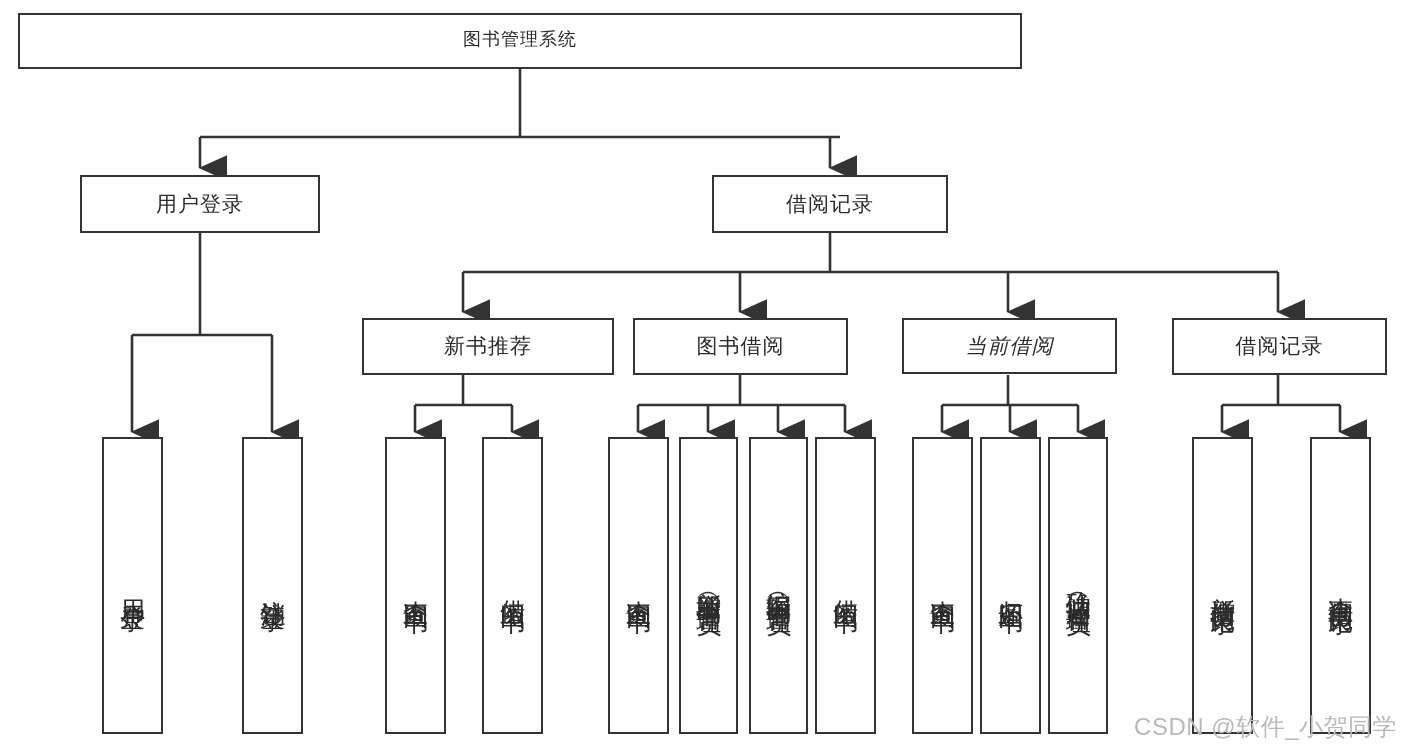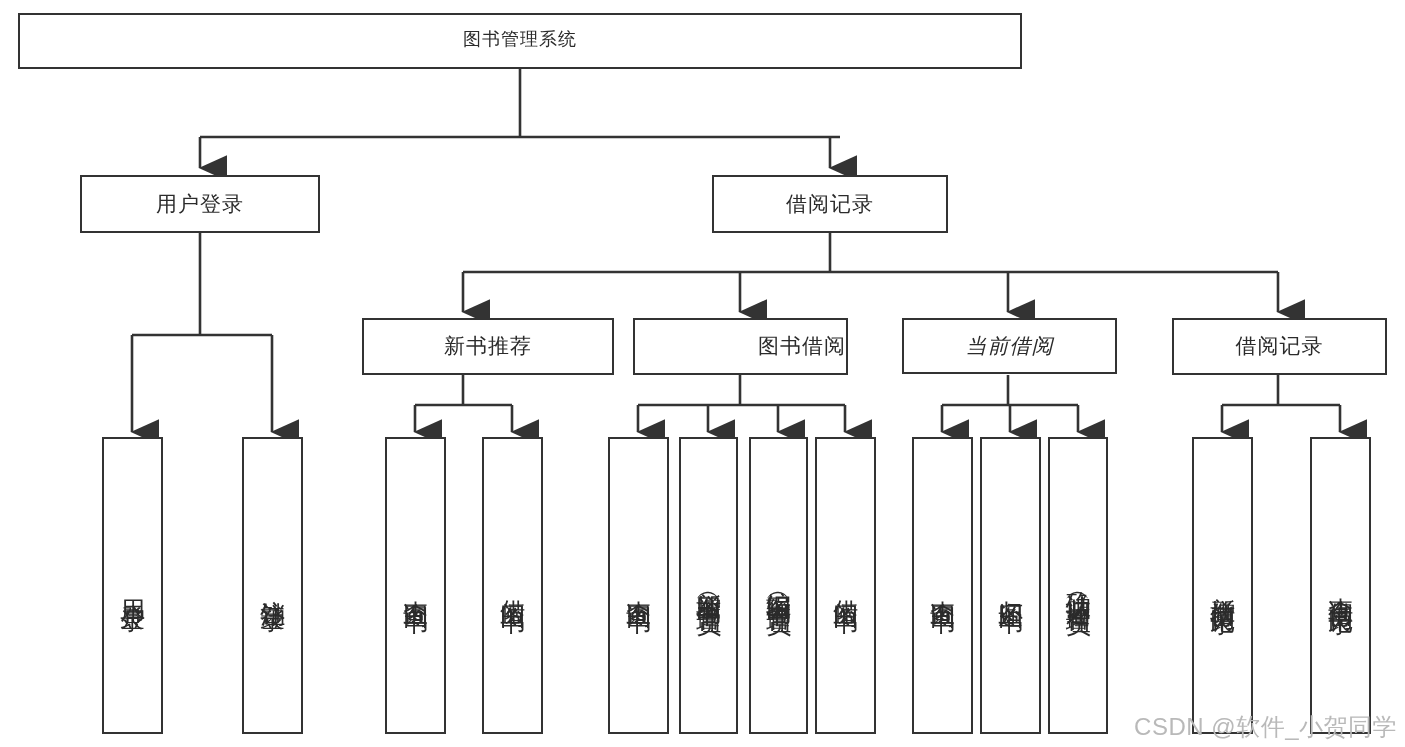--- a/index.html
+++ b/index.html
@@ -132,21 +132,21 @@
   <div class="node horizontal" style="left:80px; top:175px; width:240px; height:58px;">
     <span class="node-label">用户登录</span>
   </div>
   <div class="node horizontal" style="left:712px; top:175px; width:236px; height:58px;">
     <span class="node-label">借阅记录</span>
   </div>
 
   <div class="node horizontal" style="left:362px; top:318px; width:252px; height:57px;">
     <span class="node-label">新书推荐</span>
   </div>
-  <div class="node horizontal" style="left:633px; top:318px; width:215px; height:57px;justify-content:flex-end;">
+  <div class="node horizontal" style="left:633px; top:318px; width:215px; height:57px;">
     <span class="node-label">图书借阅</span>
   </div>
   <div class="node horizontal" style="left:902px; top:318px; width:215px; height:56px;font-style:italic;">
     <span class="node-label">当前借阅</span>
   </div>
   <div class="node horizontal" style="left:1172px; top:318px; width:215px; height:57px;">
     <span class="node-label">借阅记录</span>
   </div>
 
   <div class="node vertical" style="left:102px; top:437px; width:61px; height:297px;">

